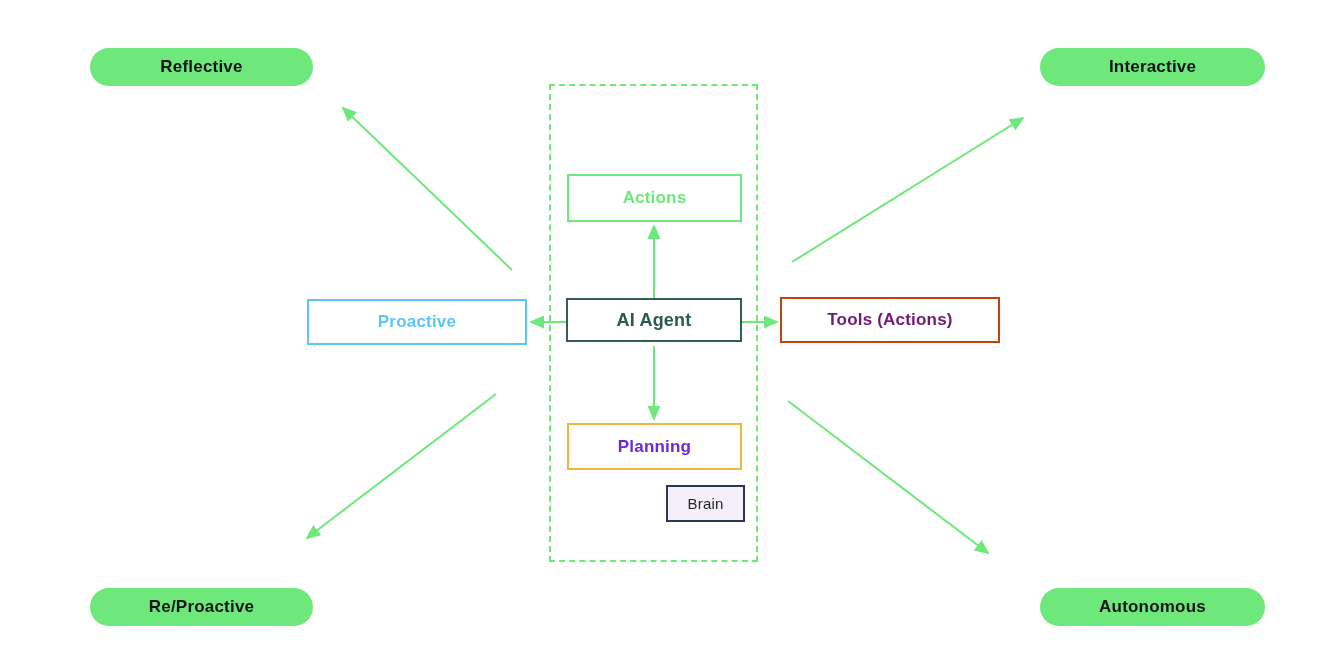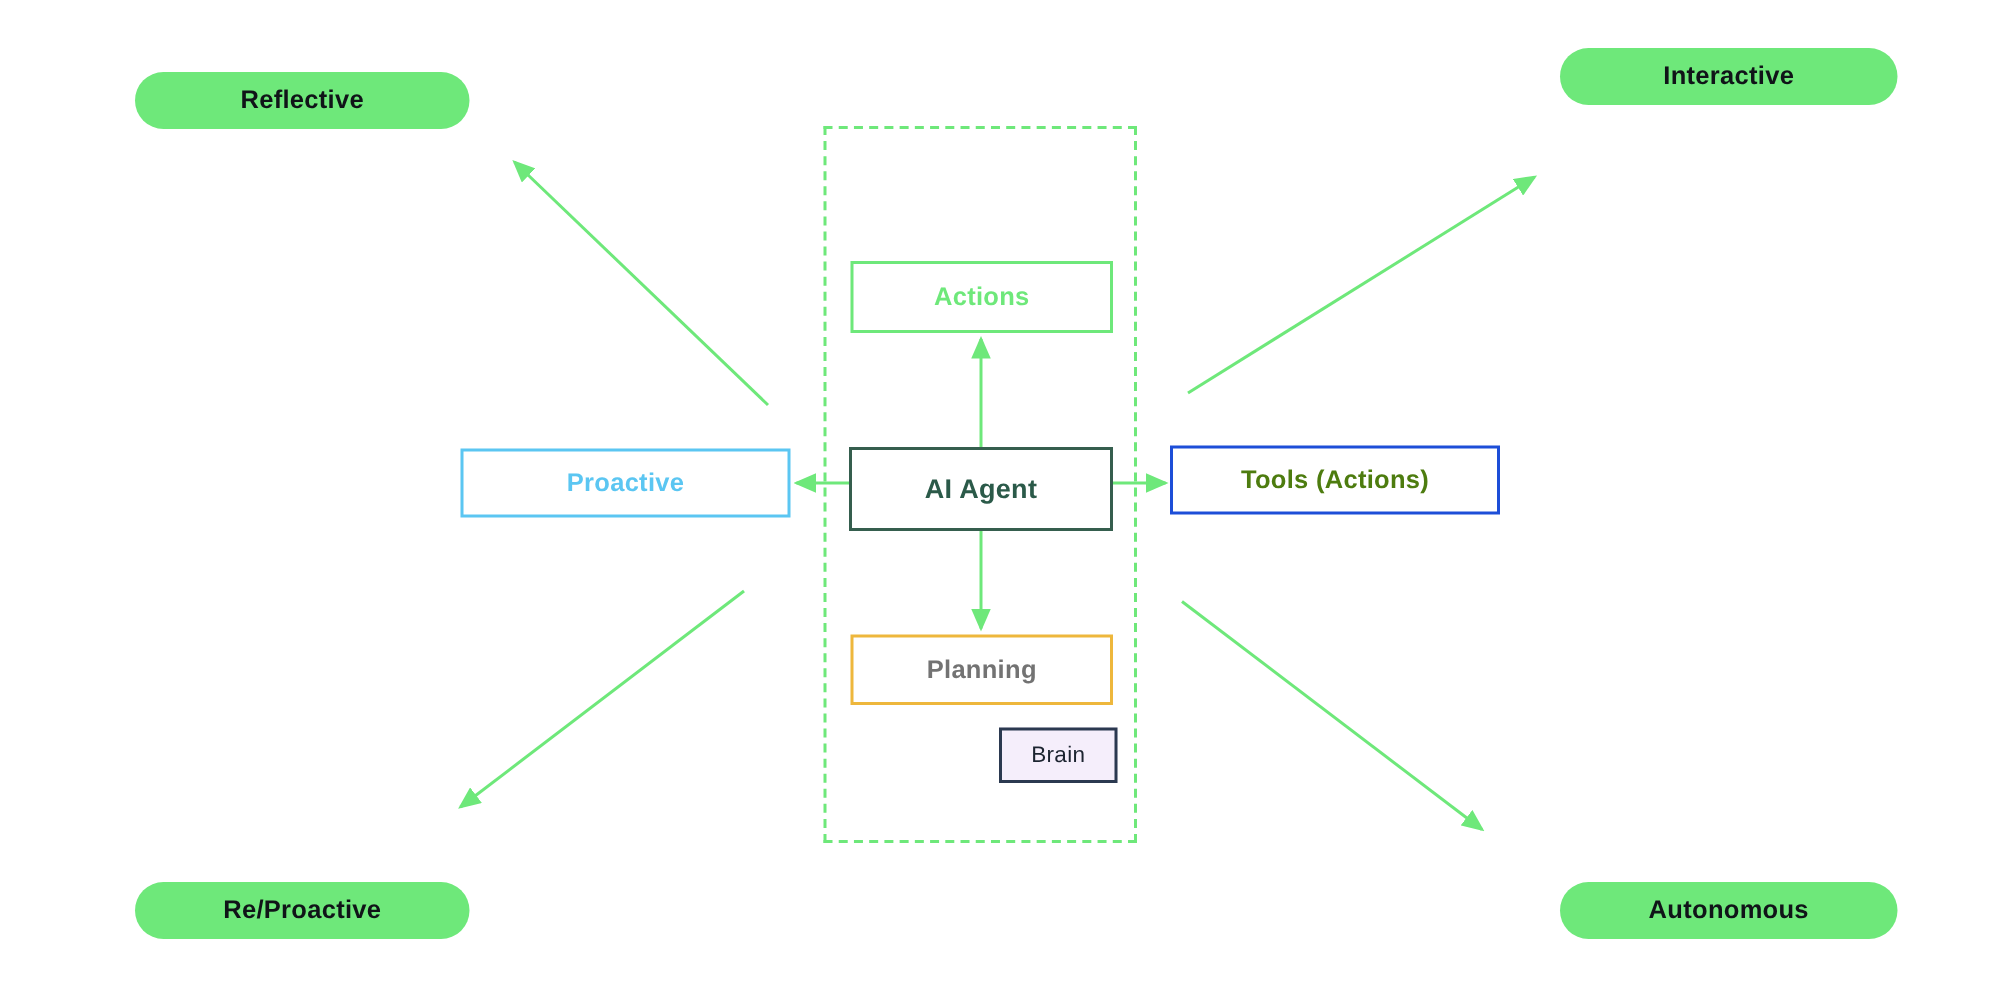--- a/index.html
+++ b/index.html
@@ -40,35 +40,35 @@
     background: #ffffff;
     font-weight: bold;
     font-size: 17px;
     letter-spacing: 0.2px;
   }
   .node-memory {
     left: 567px; top: 174px; width: 175px; height: 48px;
     border: 2px solid #6ee87a; color: #6ee87a;
   }
   .node-agent {
-    left: 566px; top: 298px; width: 176px; height: 56px;
+    left: 566px; top: 298px; width: 176px; height: 44px;
     border: 2px solid #355e4e; color: #2b5a49;
     font-size: 18px;
   }
   .node-perception {
     left: 307px; top: 299px; width: 220px; height: 46px;
     border: 2px solid #5bc6f2; color: #5bc6f2;
   }
   .node-tools {
     left: 780px; top: 297px; width: 220px; height: 46px;
-    border: 2px solid #1d4ed8; color: #4d7c0f;
+    border: 2px solid #c2410c; color: #701a75;
   }
   .node-planning {
     left: 567px; top: 423px; width: 175px; height: 47px;
-    border: 2px solid #eeb73c; color: #737373;
+    border: 2px solid #eeb73c; color: #6d28d9;
   }
   .node-brain {
     left: 666px; top: 485px; width: 79px; height: 37px;
     border: 2px solid #2b3950; color: #1c2430;
     background: #f5eefb;
     font-weight: normal;
     font-size: 15px;
   }
   
   .pill {
@@ -79,21 +79,21 @@
     background: #6ee87a;
     color: #101418;
     display: flex;
     align-items: center;
     justify-content: center;
     font-weight: 600;
     font-size: 17px;
     letter-spacing: 0.2px;
   }
   .pill-top-left     { left: 90px;   top: 48px;  width: 223px; text-align: right; }
-  .pill-top-right    { left: 1040px; top: 32px;  width: 225px; }
+  .pill-top-right    { left: 1040px; top: 48px;  width: 225px; }
   .pill-bottom-left  { left: 90px;   top: 588px; width: 223px; }
   .pill-bottom-right { left: 1040px; top: 588px; width: 225px; }
 </style>
 </head>
 <body>
 
 <div id="canvas">
 
   <div class="brain-container"></div>
 

